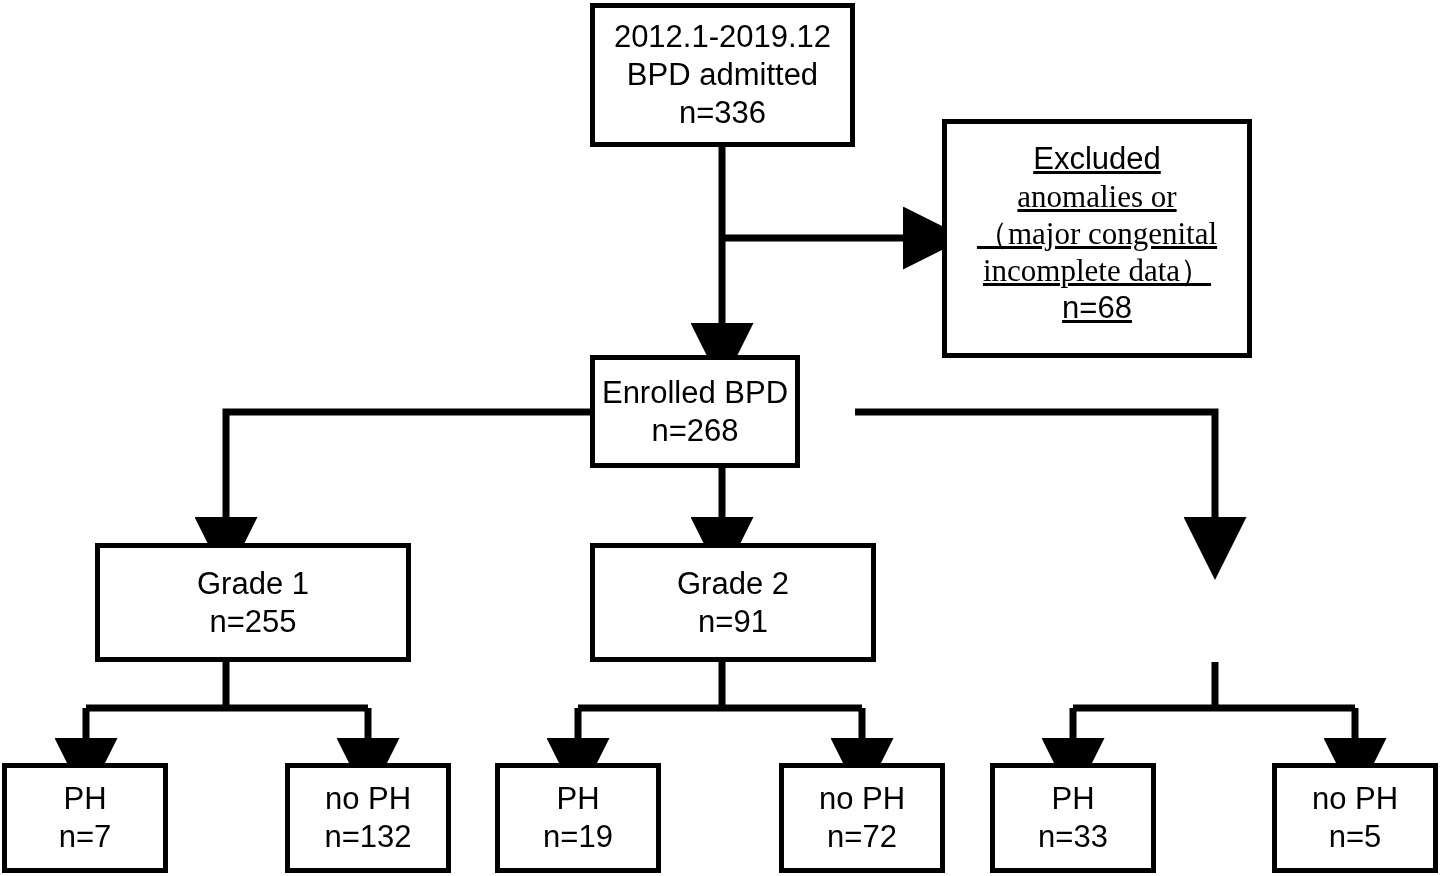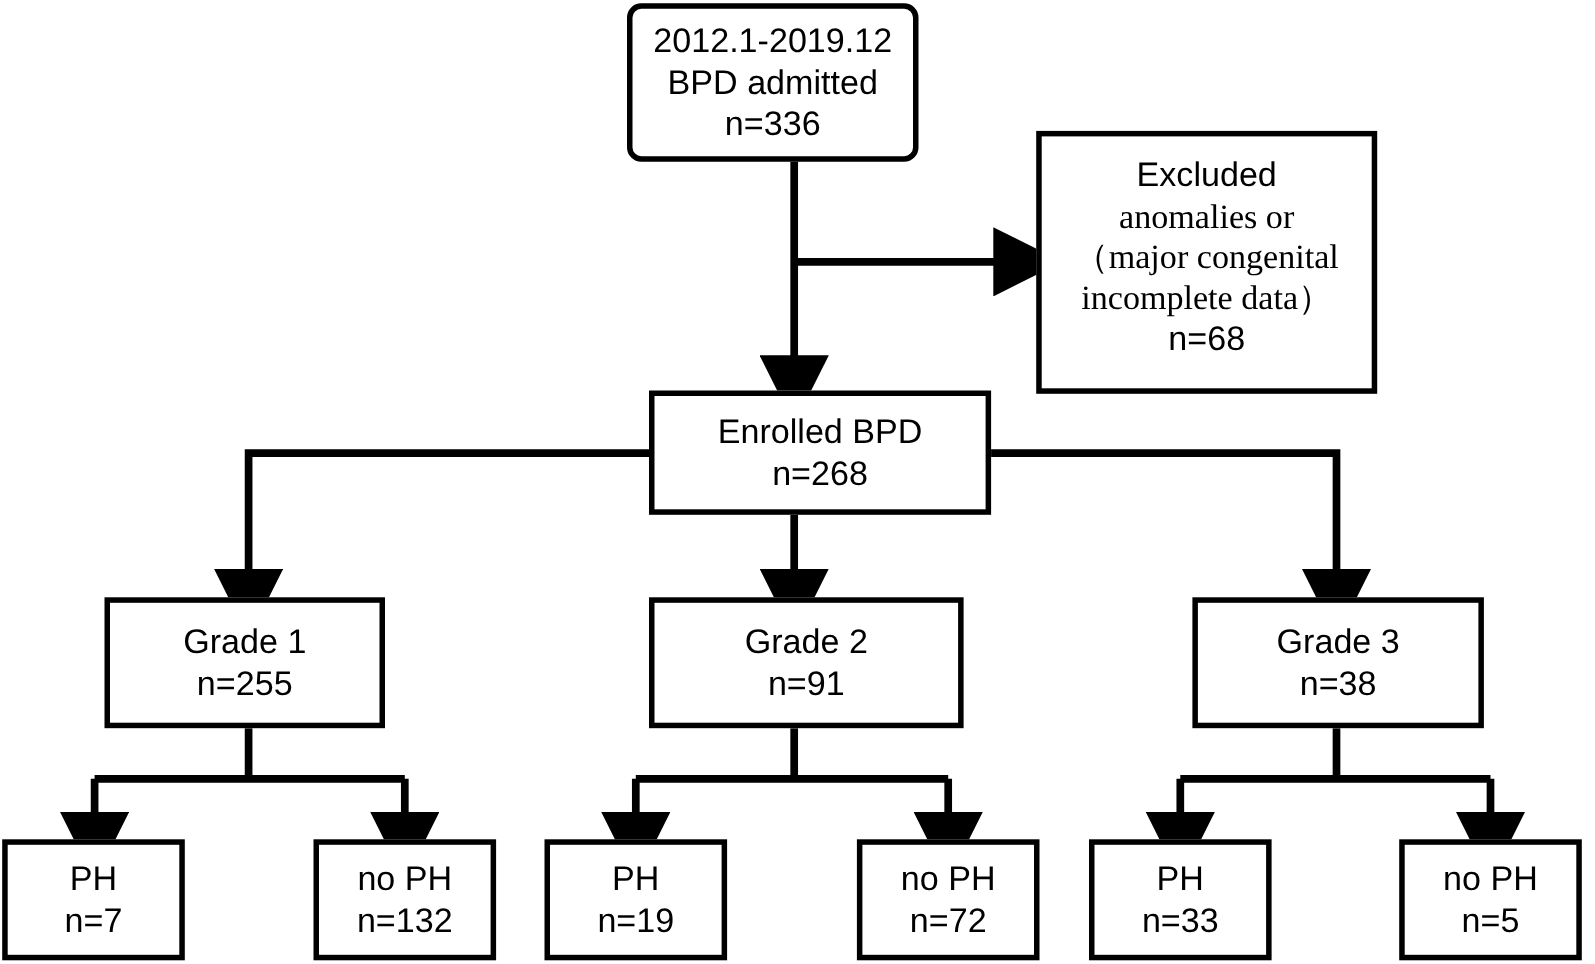--- a/index.html
+++ b/index.html
@@ -98,53 +98,49 @@
     </g>
 
     <g>
       <path d="M1215,662 L1215,708" stroke="#000000" stroke-width="7" fill="none"></path>
       <path d="M1073,708 L1355,708" stroke="#000000" stroke-width="7" fill="none"></path>
       <path d="M1073,708 L1073,745" stroke="#000000" stroke-width="7" fill="none" marker-end="url(#arrowhead)"></path>
       <path d="M1355,708 L1355,745" stroke="#000000" stroke-width="7" fill="none" marker-end="url(#arrowhead)"></path>
     </g>
   </svg>
 
-  <div class="node-box top-node" style="left:570px; top:3px; width:265px; height:144px;border-radius:13px;">
+  <div class="node-box top-node" style="left:590px; top:3px; width:265px; height:144px;">
     <span class="node-line">2012.1-2019.12</span>
     <span class="node-line">BPD admitted</span>
     <span class="node-line">n=336</span>
   </div>
 
-  <div class="node-box excluded-node" style="left:942px; top:119px; width:310px; height:239px;">
+  <div class="node-box excluded-node" style="left:942px; top:119px; width:310px; height:239px;text-decoration:underline;">
     <span class="node-line">Excluded</span>
     <span class="node-line serif">anomalies or</span>
     <span class="node-line serif">（major congenital</span>
     <span class="node-line serif">incomplete data）</span>
     <span class="node-line">n=68</span>
   </div>
 
-  <div class="node-box" style="left:590px; top:355px; width:311px; height:113px;">
+  <div class="node-box" style="left:590px; top:355px; width:210px; height:113px;">
     <span class="node-line">Enrolled BPD</span>
     <span class="node-line">n=268</span>
   </div>
 
-  <div class="node-box" style="left:95px; top:543px; width:255px; height:119px;">
+  <div class="node-box" style="left:95px; top:543px; width:316px; height:119px;">
     <span class="node-line">Grade 1</span>
     <span class="node-line">n=255</span>
   </div>
 
   <div class="node-box" style="left:590px; top:543px; width:286px; height:119px;">
     <span class="node-line">Grade 2</span>
     <span class="node-line">n=91</span>
   </div>
 
-  <div class="node-box" style="left:1084px; top:543px; width:265px; height:119px;">
-    <span class="node-line">Grade 3</span>
-    <span class="node-line">n=38</span>
-  </div>
 
   <div class="node-box leaf-node" style="left:2px; top:763px; width:166px; height:110px;">
     <span class="node-line">PH</span>
     <span class="node-line">n=7</span>
   </div>
 
   <div class="node-box leaf-node" style="left:285px; top:763px; width:166px; height:110px;">
     <span class="node-line">no PH</span>
     <span class="node-line">n=132</span>
   </div>

